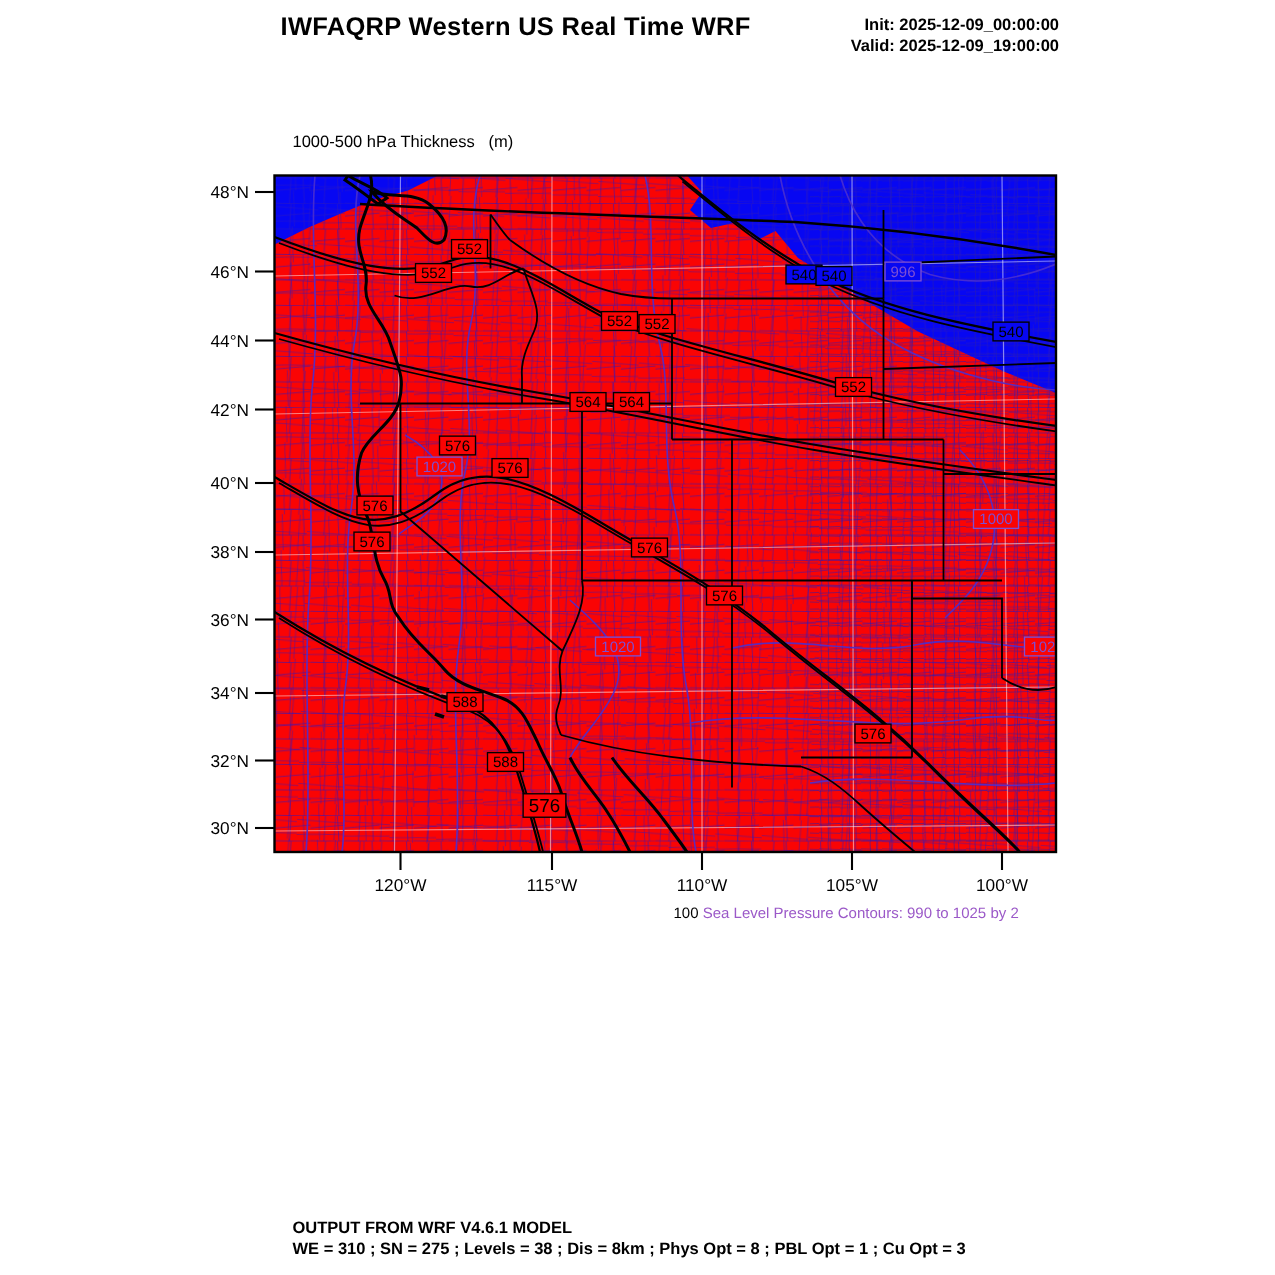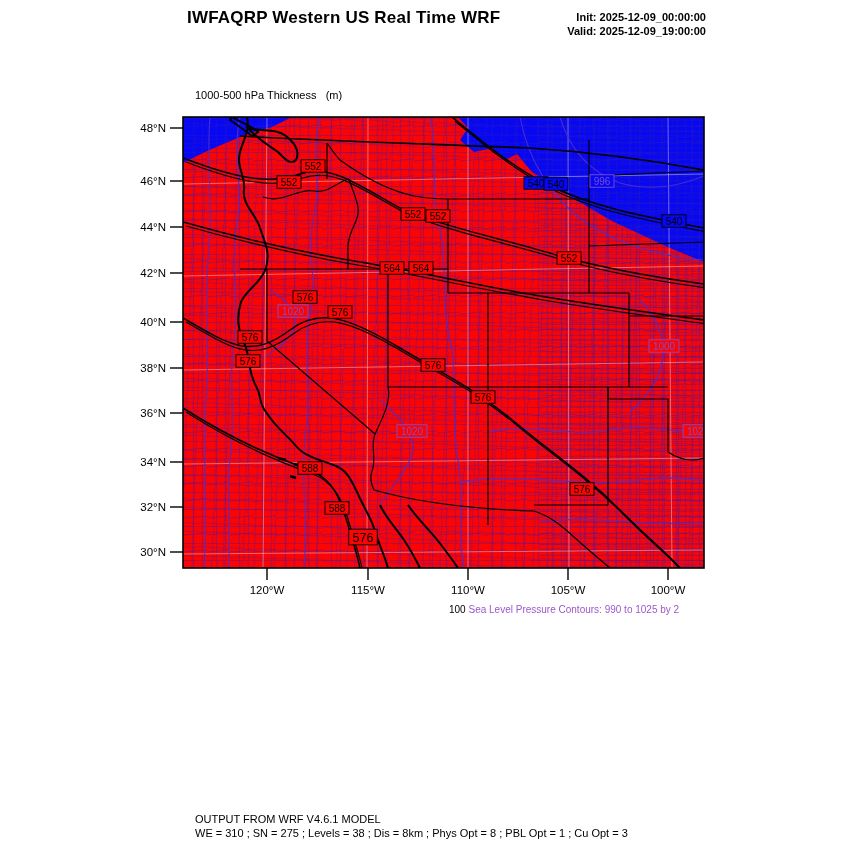--- a/index.html
+++ b/index.html
@@ -3,21 +3,21 @@
 <meta charset="utf-8">
 <style>
   html,body{margin:0;padding:0;background:#ffffff;}
   body{width:850px;height:850px;position:relative;font-family:"Liberation Sans",sans-serif;color:#000;}
   .abs{position:absolute;}
   #title{left:187px;top:8px;font-size:17px;font-weight:bold;letter-spacing:.2px;text-align:right;}
   #initvalid{left:480px;top:10px;width:226px;text-align:right;font-size:11px;font-weight:bold;line-height:14px;}
   #legend{left:195px;top:62px;font-size:11px;line-height:13.5px;white-space:pre;}
   #caption{left:409px;top:604px;font-size:10px;white-space:pre;margin-left:40px;}
   #caption .purple{}
-  #footer{left:195px;top:812px;font-size:11px;font-weight:normal;line-height:14px;}
+  #footer{left:195px;top:812px;font-size:11px;font-weight:bold;line-height:14px;}
   svg text{font-family:"Liberation Sans",sans-serif;}
 </style>
 </head>
 <body>
 
 <div class="abs" id="title">IWFAQRP Western US Real Time WRF</div>
 <div class="abs" id="initvalid">
   <div>Init: 2025-12-09_00:00:00</div>
   <div>Valid: 2025-12-09_19:00:00</div>
 </div>

